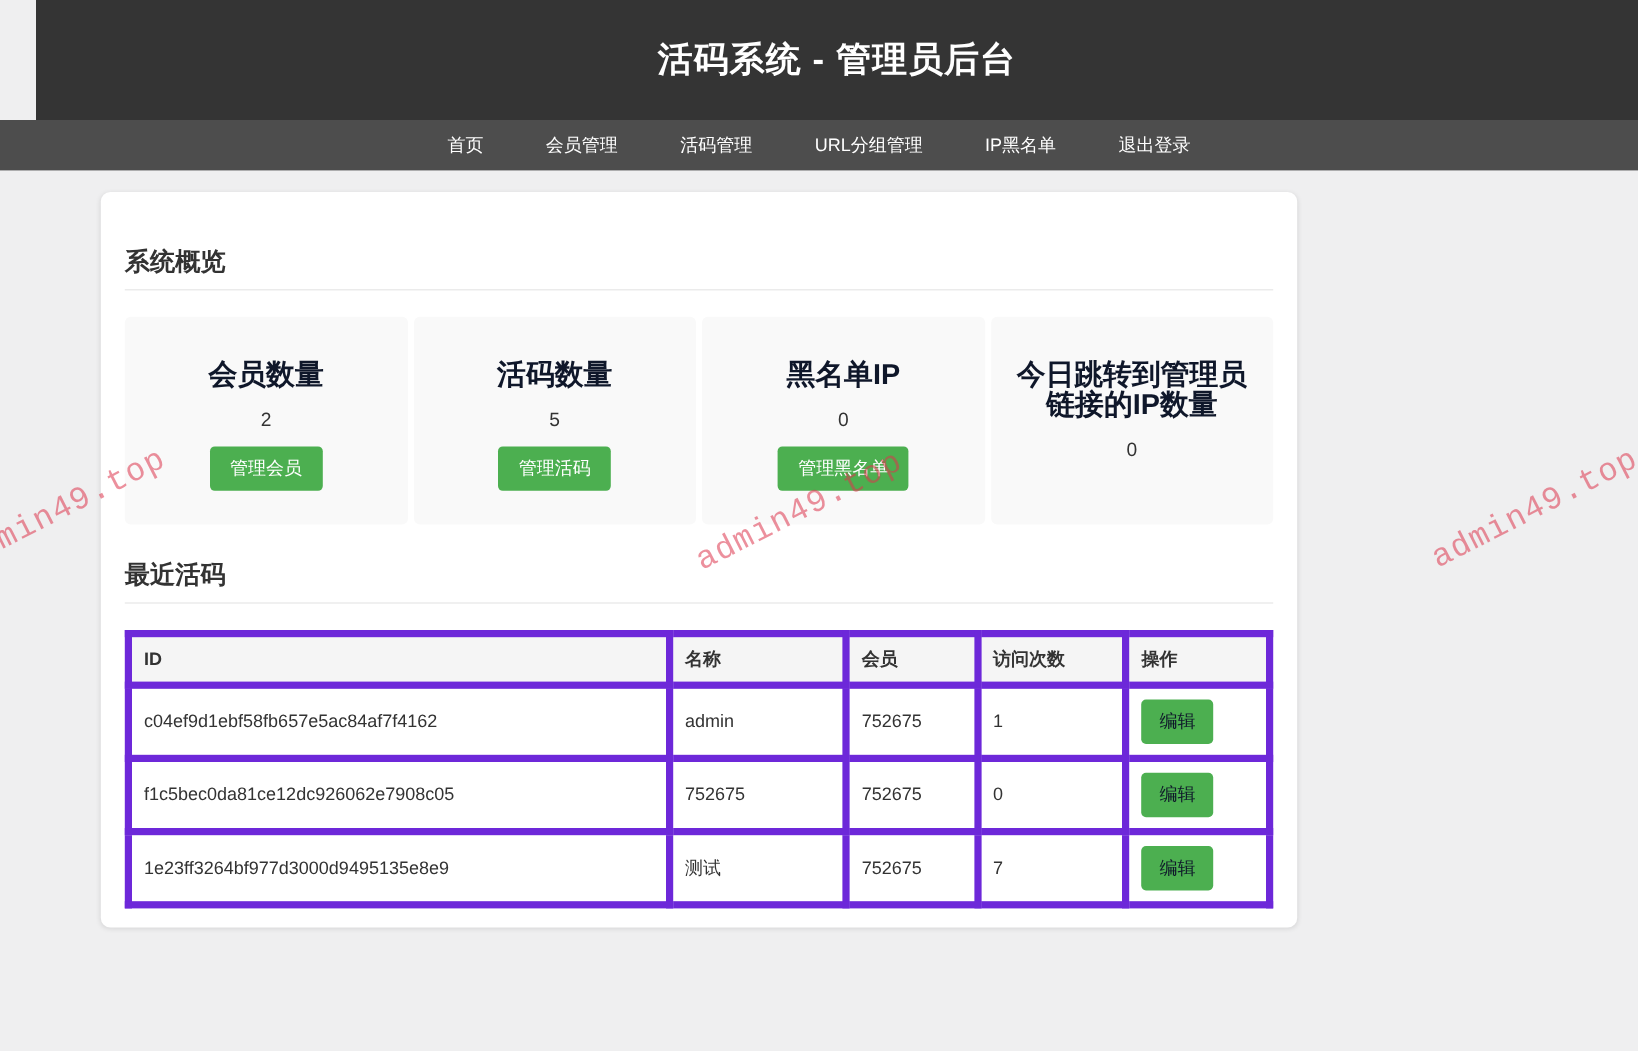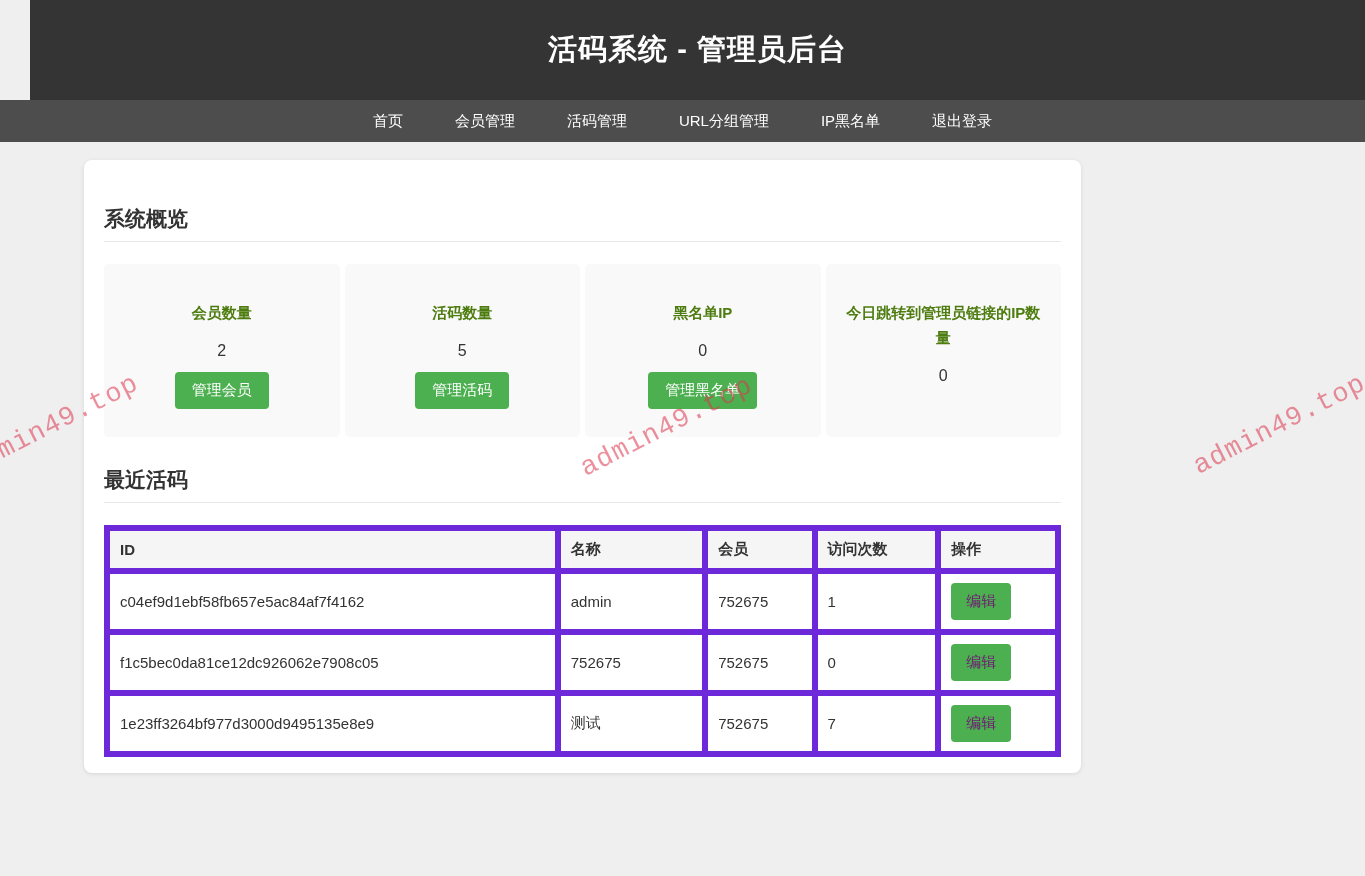--- a/index.html
+++ b/index.html
@@ -76,23 +76,23 @@
   }
   .stat-card {
     flex: 1;
     background: #f9f9f9;
     border-radius: 5px;
     text-align: center;
     padding: 36px 14px 22px 14px;
     min-height: 173px;
   }
   .stat-label {
-    font-size: 15px;
-    font-weight: bold;
-    color: #4d7c0f;
+    font-size: 24px;
+    font-weight: bold;
+    color: #0f172a;
     line-height: 25px;
   }
   .stat-value {
     font-size: 16px;
     color: #333;
     margin: 17px 0 12px 0;
   }
   .stat-btn {
     background: #4caf50;
     border: none;
@@ -121,21 +121,21 @@
   table.codes th {
     background: #f5f5f5;
     font-weight: bold;
     padding: 9px 10px;
   }
   table.codes td { padding: 16px 10px; }
   table.codes td.action-cell { padding: 9px 10px; }
   .edit-btn {
     background: #4caf50;
     border: none;
-    color: #701a75;
+    color: #0f172a;
     font-size: 15px;
     font-family: "Liberation Sans", sans-serif;
     padding: 9px 15px;
     border-radius: 4px;
     cursor: pointer;
   }
 
   
   .wm {
     position: absolute;

